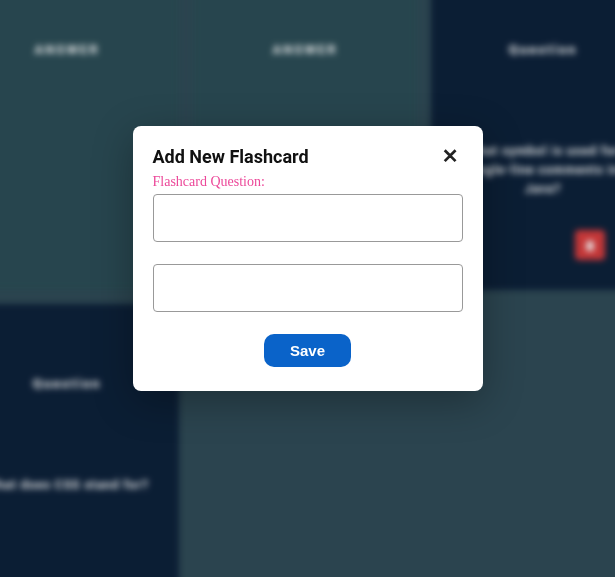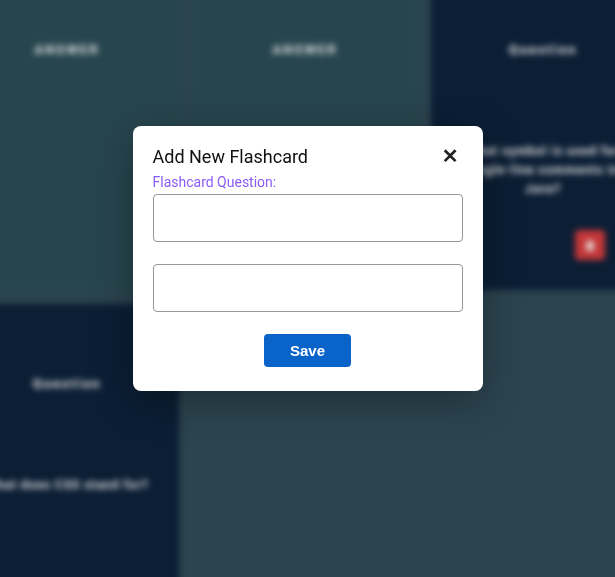--- a/index.html
+++ b/index.html
@@ -86,55 +86,56 @@
       box-shadow: 0 10px 40px rgba(0,0,0,0.3);
     }
     .modal-header {
       display: flex;
       justify-content: space-between;
       align-items: center;
       margin-bottom: 6px;
     }
     .modal-title {
       font-size: 18px;
-      font-weight: 400;
+      font-weight: 700;
       color: #111;
     }
     .close-btn {
       background: none;
       border: none;
       font-size: 20px;
       font-weight: 700;
       cursor: pointer;
       color: #222;
       padding: 0 4px;
     }
     .field-label {
       font-size: 14px;
-      color: #8b5cf6;
+      color: #ec4899;
       margin-bottom: 4px;
       display: block;
+      font-family: Liberation Serif, serif;
     }
     .field-input {
       width: 100%;
       height: 48px;
       border: 1px solid #999;
       border-radius: 4px;
       padding: 8px;
       font-size: 14px;
       margin-bottom: 18px;
       resize: none;
     }
     .save-btn {
       display: block;
       margin: 0 auto;
       background: #0a63c9;
       color: #fff;
       border: none;
-      border-radius: 4px;
+      border-radius: 10px;
       padding: 8px 26px;
       font-size: 15px;
       font-weight: 600;
       cursor: pointer;
     }
   </style>
 </head>
 <body>
 
 <div class="bg-container">

